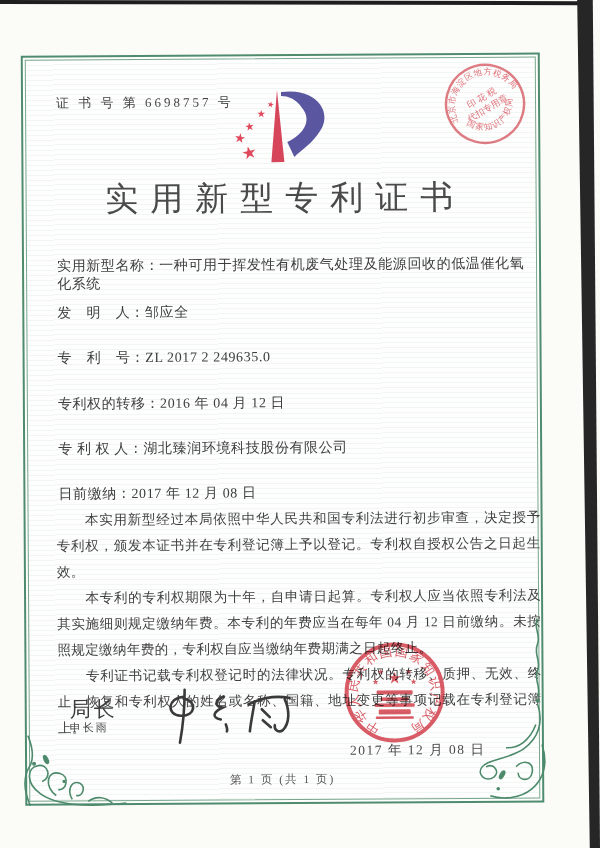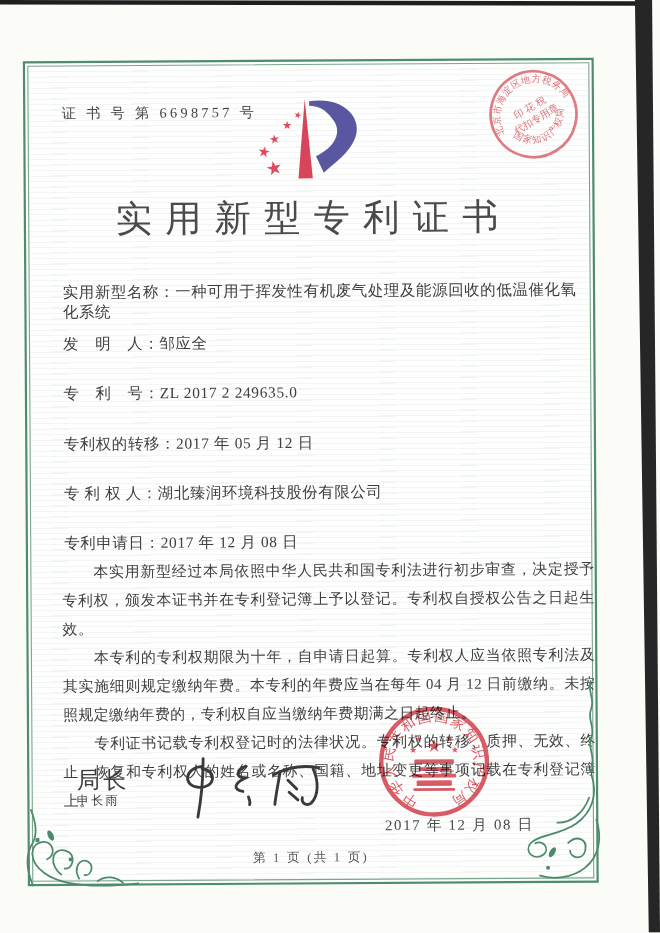--- a/index.html
+++ b/index.html
@@ -65,23 +65,23 @@
     </g>
     <polygon points="53,6 60,78 47,78" fill="#d6455a"></polygon>
     <path fill="#5a57a0" d="M57,8 C92,3 109,28 96,47 C88,60 77,66 70,73 L63,58 C80,50 88,36 78,24 C72,15 64,12 57,12 Z"></path>
   </svg>
 
   <div class="title">实用新型专利证书</div>
 
   <div class="field-row r1"><span class="lbl">实用新型名称：</span><span>一种可用于挥发性有机废气处理及能源回收的低温催化氧化系统</span></div>
   <div class="field-row r2"><span class="lbl">发　明　人：</span><span>邹应全</span></div>
   <div class="field-row r3"><span class="lbl">专　利　号：</span><span>ZL 2017 2 249635.0</span></div>
-  <div class="field-row r4"><span class="lbl">专利权的转移：</span><span>2017 年 05 月 12 日</span></div>
+  <div class="field-row r4"><span class="lbl">专利权的转移：</span><span>2016 年 04 月 12 日</span></div>
   <div class="field-row r5"><span class="lbl">专 利 权 人：</span><span>湖北臻润环境科技股份有限公司</span></div>
-  <div class="field-row r6"><span class="lbl">专利申请日：</span><span>2017 年 12 月 08 日</span></div>
+  <div class="field-row r6"><span class="lbl">日前缴纳：</span><span>2017 年 12 月 08 日</span></div>
 
   <div class="body-text">
     <p>本实用新型经过本局依照中华人民共和国专利法进行初步审查，决定授予专利权，颁发本证书并在专利登记簿上予以登记。专利权自授权公告之日起生效。</p>
     <p>本专利的专利权期限为十年，自申请日起算。专利权人应当依照专利法及其实施细则规定缴纳年费。本专利的年费应当在每年 04 月 12 日前缴纳。未按照规定缴纳年费的，专利权自应当缴纳年费期满之日起终止。</p>
     <p>专利证书记载专利权登记时的法律状况。专利权的转移、质押、无效、终止、恢复和专利权人的姓名或名称、国籍、地址变更等事项记载在专利登记簿上。</p>
   </div>
 
   <div class="signer-title">局长</div>
   <div class="signer-name">申长雨</div>
 

